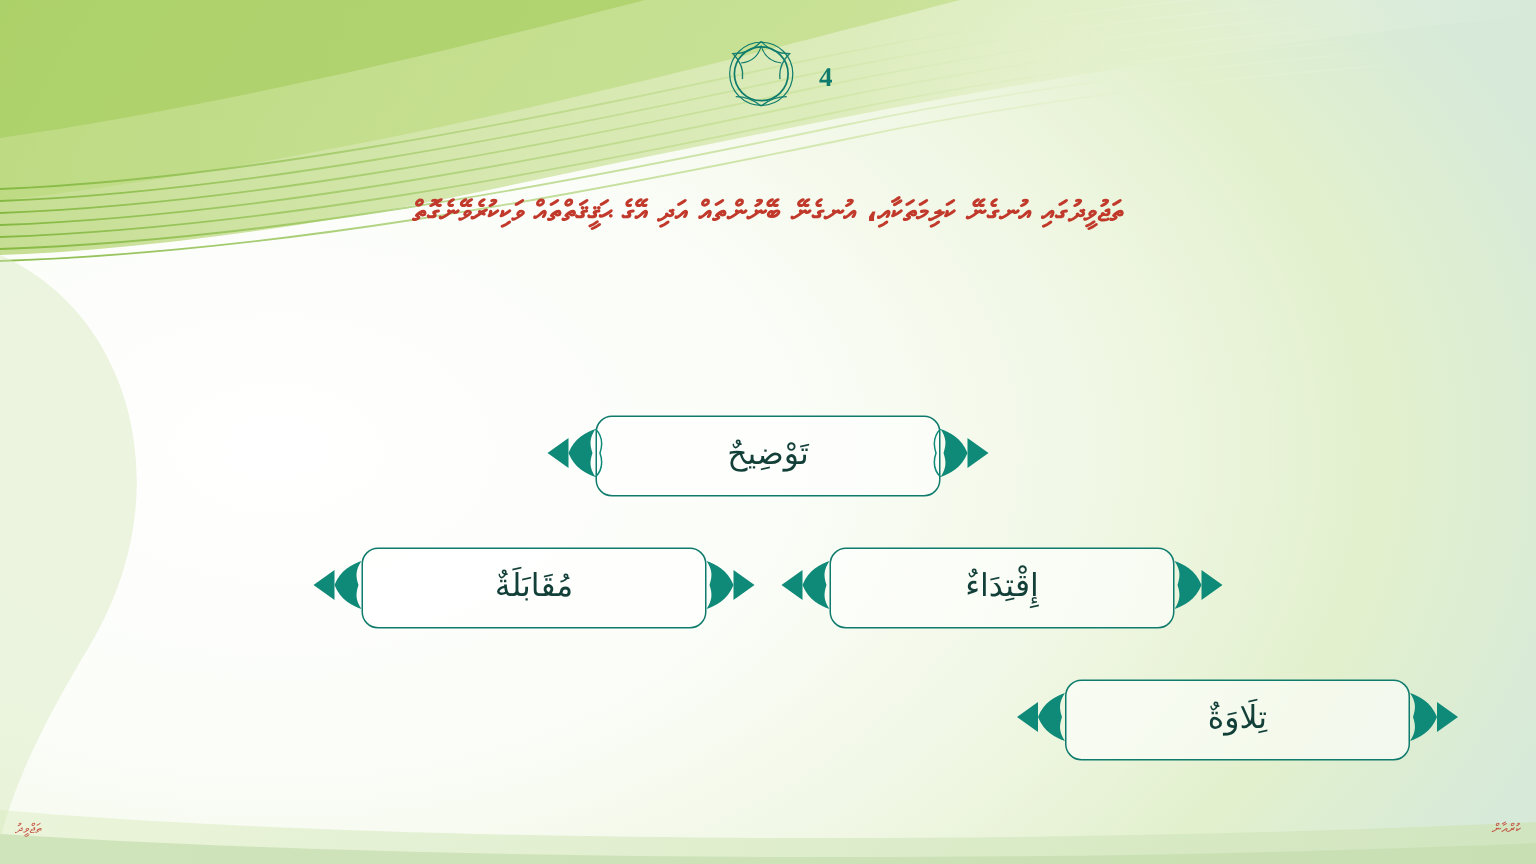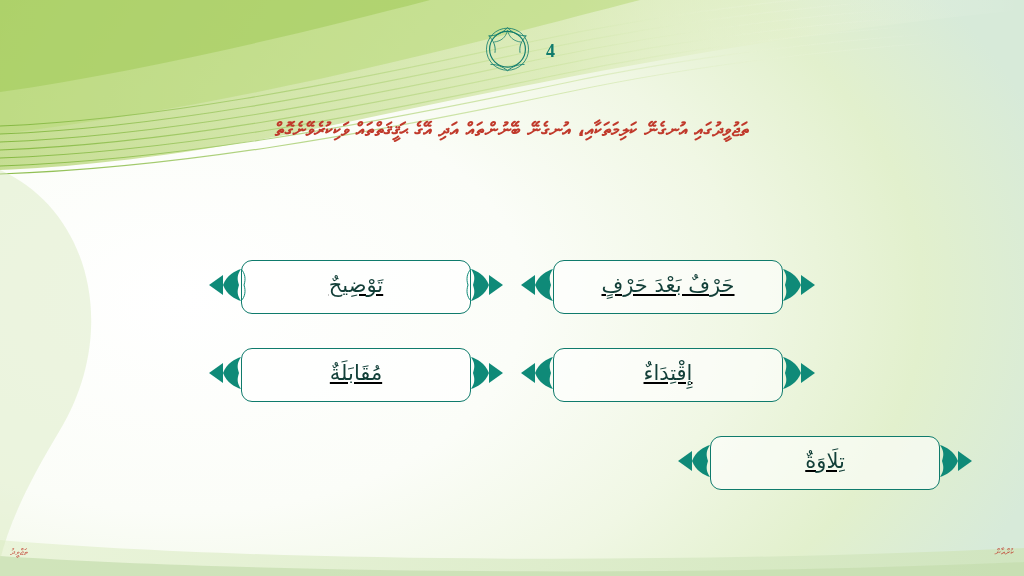--- a/index.html
+++ b/index.html
@@ -59,40 +59,39 @@
     z-index: 2;
     font-size: 18px;
     font-weight: bold;
     color: #0f7b6c;
     font-family: "Liberation Serif", serif;
   }
 
   
   .heading {
     position: absolute;
-    top: 112px;
+    top: 124px;
     left: 60px;
     right: 60px;
     text-align: center;
     direction: rtl;
     color: #c0392b;
     font-family: "DejaVu Sans", sans-serif;
     font-size: 19px;
     line-height: 1.85;
     font-weight: 600;
     letter-spacing: .2px;
   }
 
   
   .grid {
     position: absolute;
-    top: 254px;
+    top: 271px;
     left: 56px;
     right: 56px;
-    text-decoration: underline;
   }
   .row {
     display: flex;
     justify-content: center;
     gap: 26px;
     margin-bottom: 22px;
   }
   .row.single { justify-content: flex-end; }
 
   .cell {
@@ -225,40 +224,20 @@
               <path d="M2,22 L16,12 L16,32 Z"></path>
               <path d="M16,22 C20,12 28,8 34,6 C30,12 30,16 32,22 C30,28 30,32 34,38 C28,36 20,32 16,22 Z"></path>
             </g>
             <g stroke="#0f8a78" stroke-width="1" fill="none" transform="translate(40,0) scale(-1,1)">
               <path d="M34,6 C38,10 39,16 37,22 C39,28 38,34 34,38"></path>
             </g>
           </svg>
         </span>
       </div>
 
-      <div class="cell">
-        <span class="orn left">
-          <svg width="40" height="44" viewBox="0 0 40 44" xmlns="http://www.w3.org/2000/svg">
-            <g fill="#0f8a78">
-              <path d="M2,22 L16,12 L16,32 Z"></path>
-              <path d="M16,22 C20,12 28,8 34,6 C30,12 30,16 32,22 C30,28 30,32 34,38 C28,36 20,32 16,22 Z"></path>
-            </g>
-          </svg>
-        </span>
-        <span class="box"></span>
-        <span class="word">حَرْفٌ بَعْدَ حَرْفٍ</span>
-        <span class="orn right">
-          <svg width="40" height="44" viewBox="0 0 40 44" xmlns="http://www.w3.org/2000/svg">
-            <g fill="#0f8a78" transform="translate(40,0) scale(-1,1)">
-              <path d="M2,22 L16,12 L16,32 Z"></path>
-              <path d="M16,22 C20,12 28,8 34,6 C30,12 30,16 32,22 C30,28 30,32 34,38 C28,36 20,32 16,22 Z"></path>
-            </g>
-          </svg>
-        </span>
-      </div>
 
 
     </div>
 
     <div class="row">
 
 
       <div class="cell">
         <span class="orn left">
           <svg width="40" height="44" viewBox="0 0 40 44" xmlns="http://www.w3.org/2000/svg">

